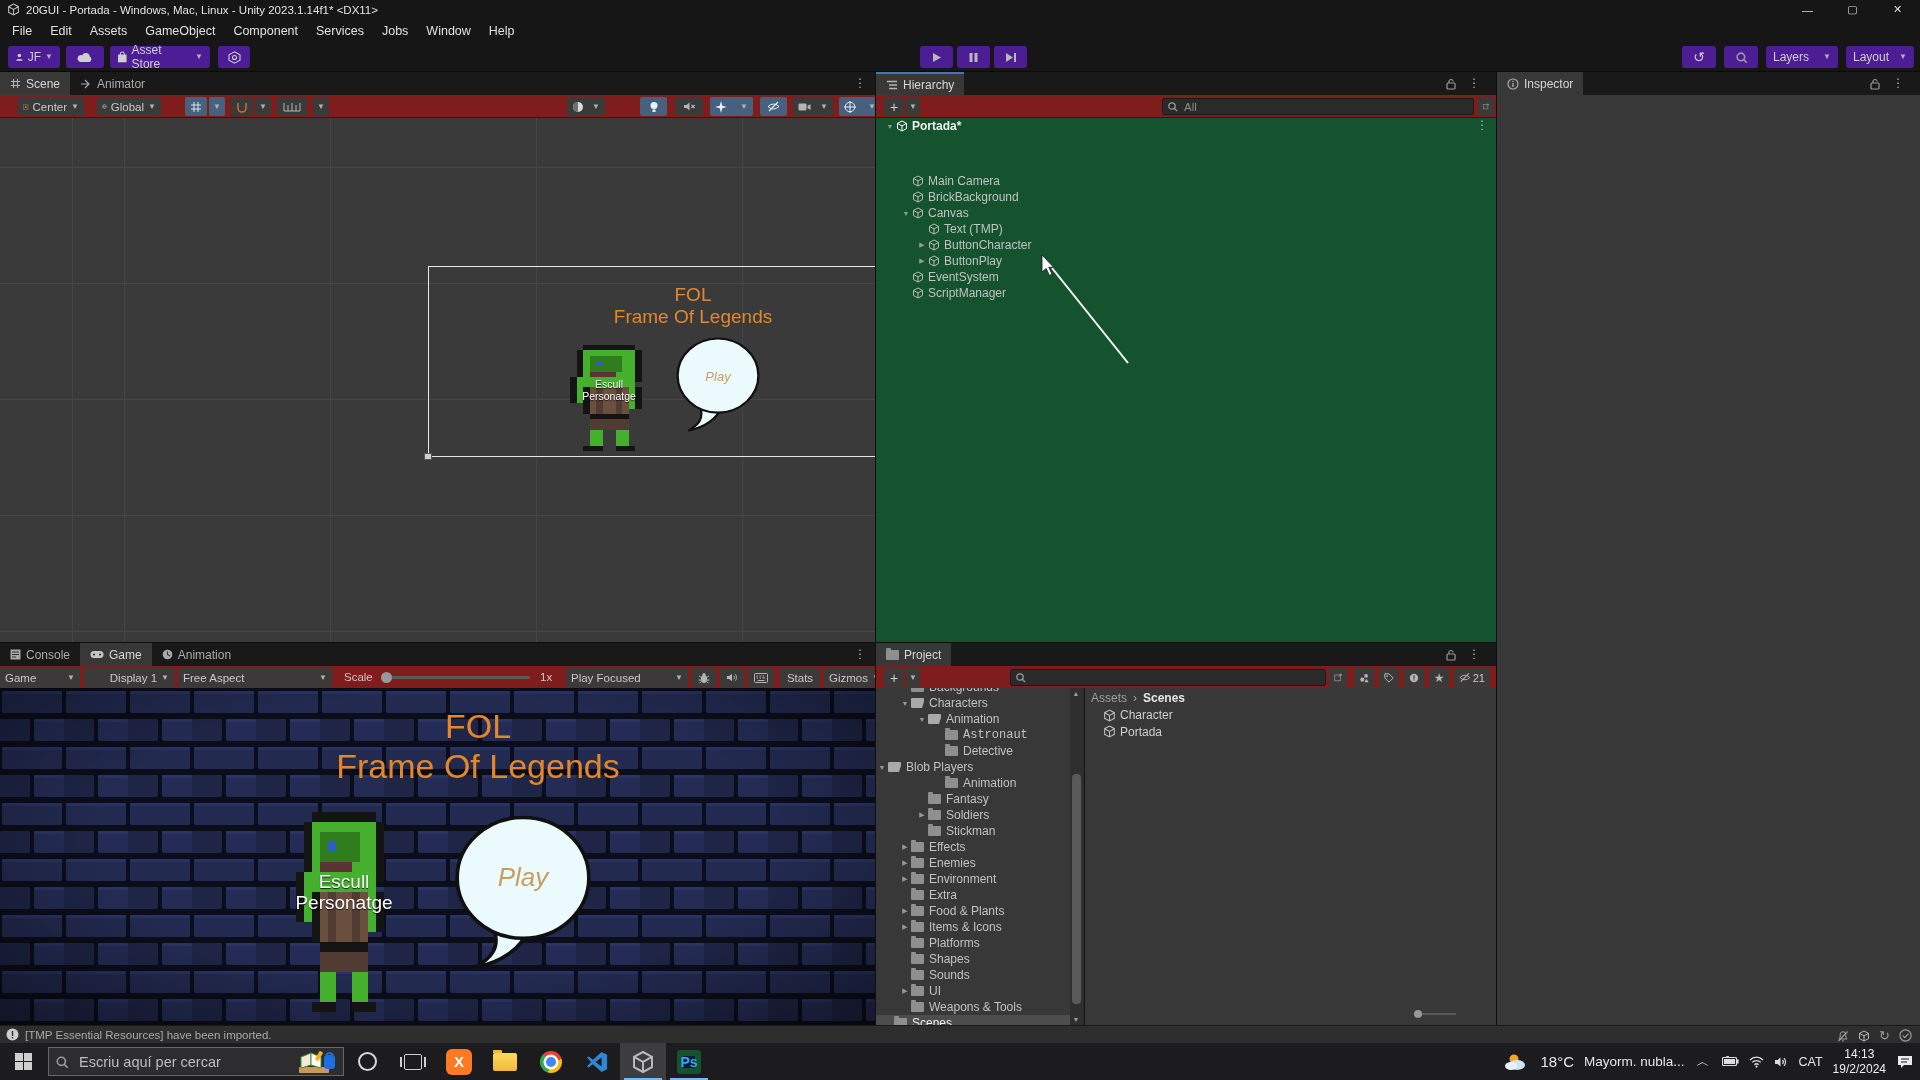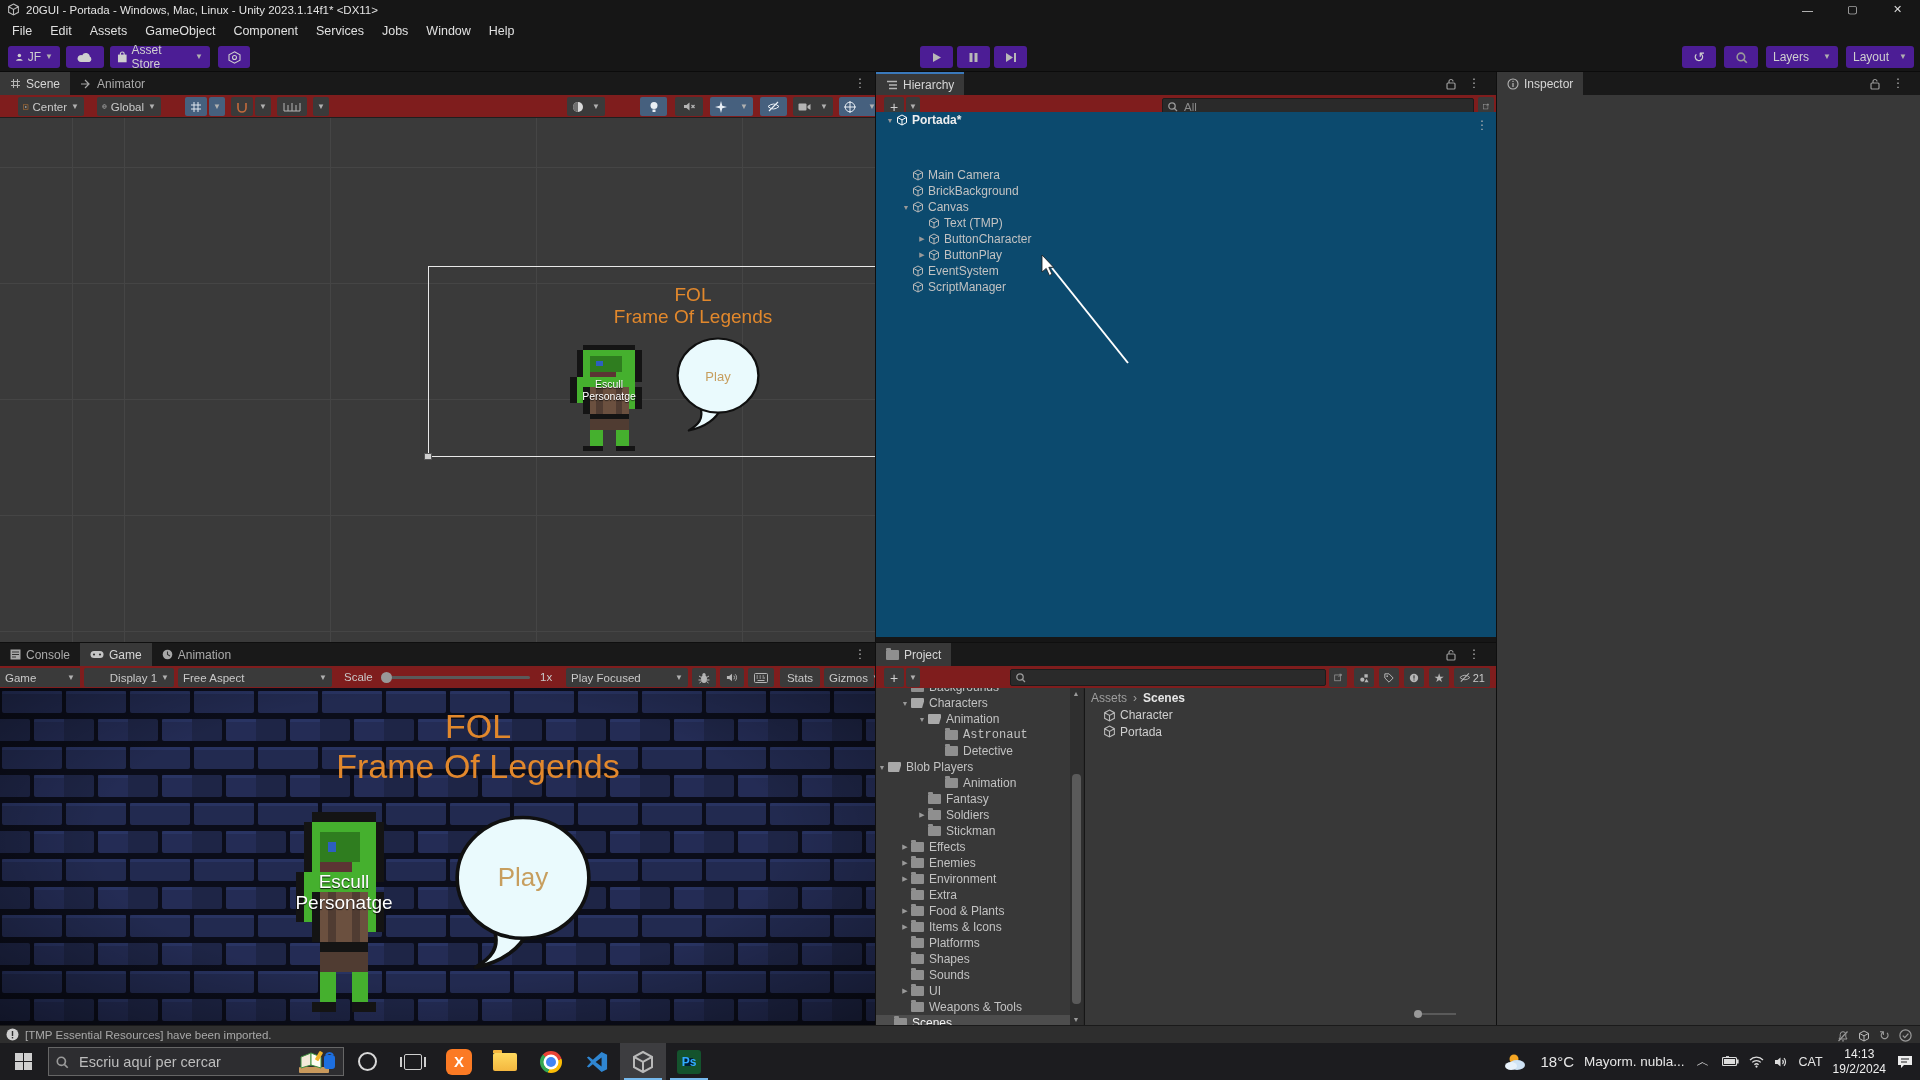--- a/index.html
+++ b/index.html
@@ -46,25 +46,25 @@
   
   .scene-view{left:0;top:118px;width:876px;height:525px;background:#3a3a3a;overflow:hidden;
     background-image:repeating-linear-gradient(to right,#454545 0 1px,transparent 1px 206px),
                      repeating-linear-gradient(to bottom,#454545 0 1px,transparent 1px 116px);
     background-position:124px 49px;}
   .canvas-rect{position:absolute;left:428px;top:148px;width:600px;height:191px;border:1px solid #e8e8e8;box-sizing:border-box;}
   .canvas-handle{position:absolute;left:424px;top:335px;width:8px;height:7px;background:#cfcfcf;border:1px solid #555;box-sizing:border-box;}
   .fol-title{color:#e2882c;text-align:center;line-height:1.15;}
   .scene-title{left:543px;top:166px;width:300px;font-size:19px;}
   .char-label{color:#fff;text-align:center;text-shadow:0 1px 1px rgba(0,0,0,.8);line-height:1.1;}
-  .bubble-wrap{position:absolute;}
+  .bubble-wrap{position:absolute;font-style:italic;}
   .bubble-text{position:absolute;left:0;width:100%;text-align:center;color:#c79e5e;}
 
   
-  .hier-rows{left:876px;top:112px;width:620px;height:525px;background:#0c4a6e;overflow:hidden;}
+  .hier-rows{left:876px;top:118px;width:620px;height:525px;background:#14532d;overflow:hidden;}
   .hier-row{height:16px;display:flex;align-items:center;font-size:12px;color:#c2c2c2;}
   .hier-row .arrow{width:12px;font-size:7px;color:#999;text-align:center;flex:0 0 12px;}
   .hier-row.bold{color:#eee;font-weight:bold;}
   .tree-icon{margin-right:4px;display:inline-flex;}
 
   
   .proj-tree{left:876px;top:688px;width:206px;height:337px;background:#383838;overflow:hidden;}
   .proj-row{height:16px;display:flex;align-items:center;font-size:12px;color:#c2c2c2;white-space:nowrap;}
   .proj-row .arrow{width:12px;font-size:7px;color:#999;text-align:center;flex:0 0 12px;}
   .proj-row.clipped{margin-top:-9px;}
@@ -100,22 +100,22 @@
   .tb-search input::placeholder{color:#bdbdbd;}
   .tray{position:absolute;right:0;top:0;height:37px;display:flex;align-items:center;gap:10px;padding-right:6px;color:#e6e6e6;font-size:13px;}
   .clockbox{text-align:center;font-size:12px;line-height:1.25;color:#efefef;}
 
   .winlogo{display:grid;grid-template-columns:8px 8px;grid-template-rows:8px 8px;gap:1px;}
   .winlogo span{background:#cfcfcf;}
   .chrome-ic{width:22px;height:22px;border-radius:50%;
      background:conic-gradient(from -45deg,#ea4335 0 120deg,#fbbc05 120deg 240deg,#34a853 240deg 360deg);
      display:flex;align-items:center;justify-content:center;}
   .chrome-ic span{width:10px;height:10px;border-radius:50%;background:#4285f4;box-shadow:0 0 0 2.5px #fff;}
-  .ps-ic{width:24px;height:24px;border-radius:3px;background:#001e36;border:8px solid #14532d;color:#31a8ff;
-         font-weight:bold;font-size:12px;display:flex;align-items:center;justify-content:center;box-sizing:border-box;}
+  .ps-ic{width:24px;height:24px;border-radius:3px;background:#001e36;border:6px solid #14532d;color:#31a8ff;
+         font-weight:bold;font-size:14px;display:flex;align-items:center;justify-content:center;box-sizing:border-box;}
   .xampp-ic{width:26px;height:26px;border-radius:6px;background:#fb7a24;color:#fff;font-weight:bold;font-size:15px;
             display:flex;align-items:center;justify-content:center;}
   .explorer-ic{width:24px;height:18px;background:linear-gradient(#ffd95e,#f4b73f);border-radius:2px;position:relative;}
   .explorer-ic::before{content:"";position:absolute;left:0;top:-3px;width:9px;height:3px;background:#f4b73f;border-radius:1px 1px 0 0;}
   .cortana-ic{width:15px;height:15px;border:2px solid #d8d8d8;border-radius:50%;}
   .taskview-ic{width:16px;height:14px;border:1.5px solid #cfcfcf;border-radius:2px;position:relative;}
   .taskview-ic::before,.taskview-ic::after{content:"";position:absolute;top:2px;bottom:2px;width:2px;background:#cfcfcf;}
   .taskview-ic::before{left:-5px;} .taskview-ic::after{right:-5px;}
 
   .sep-v{position:absolute;background:#0f0f0f;}

